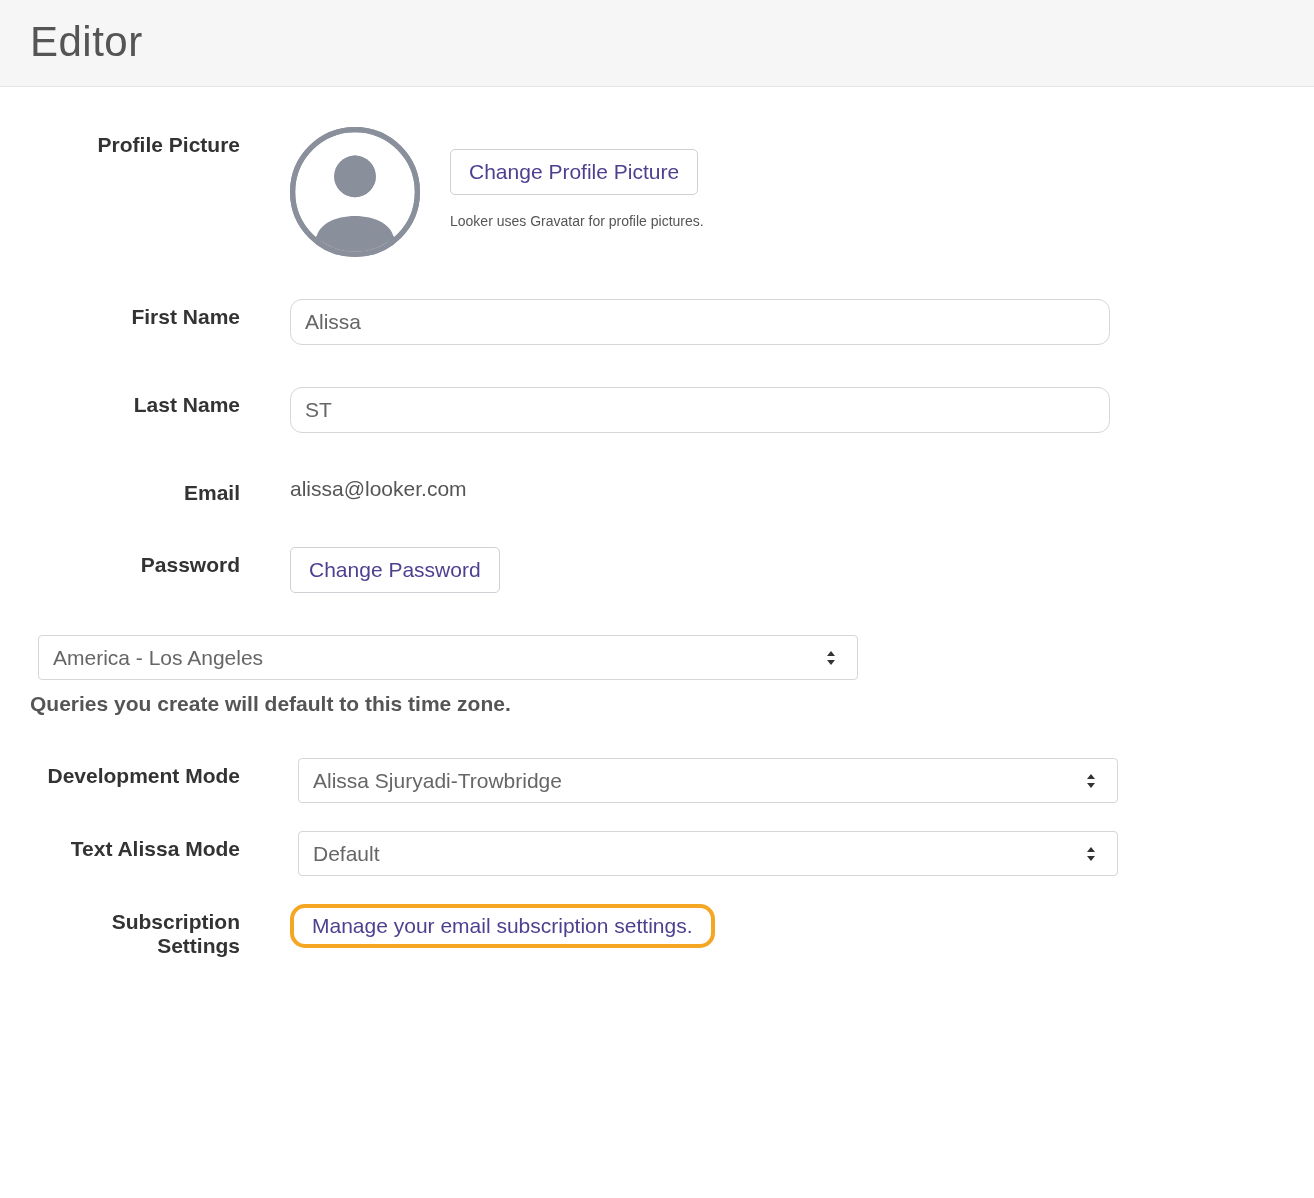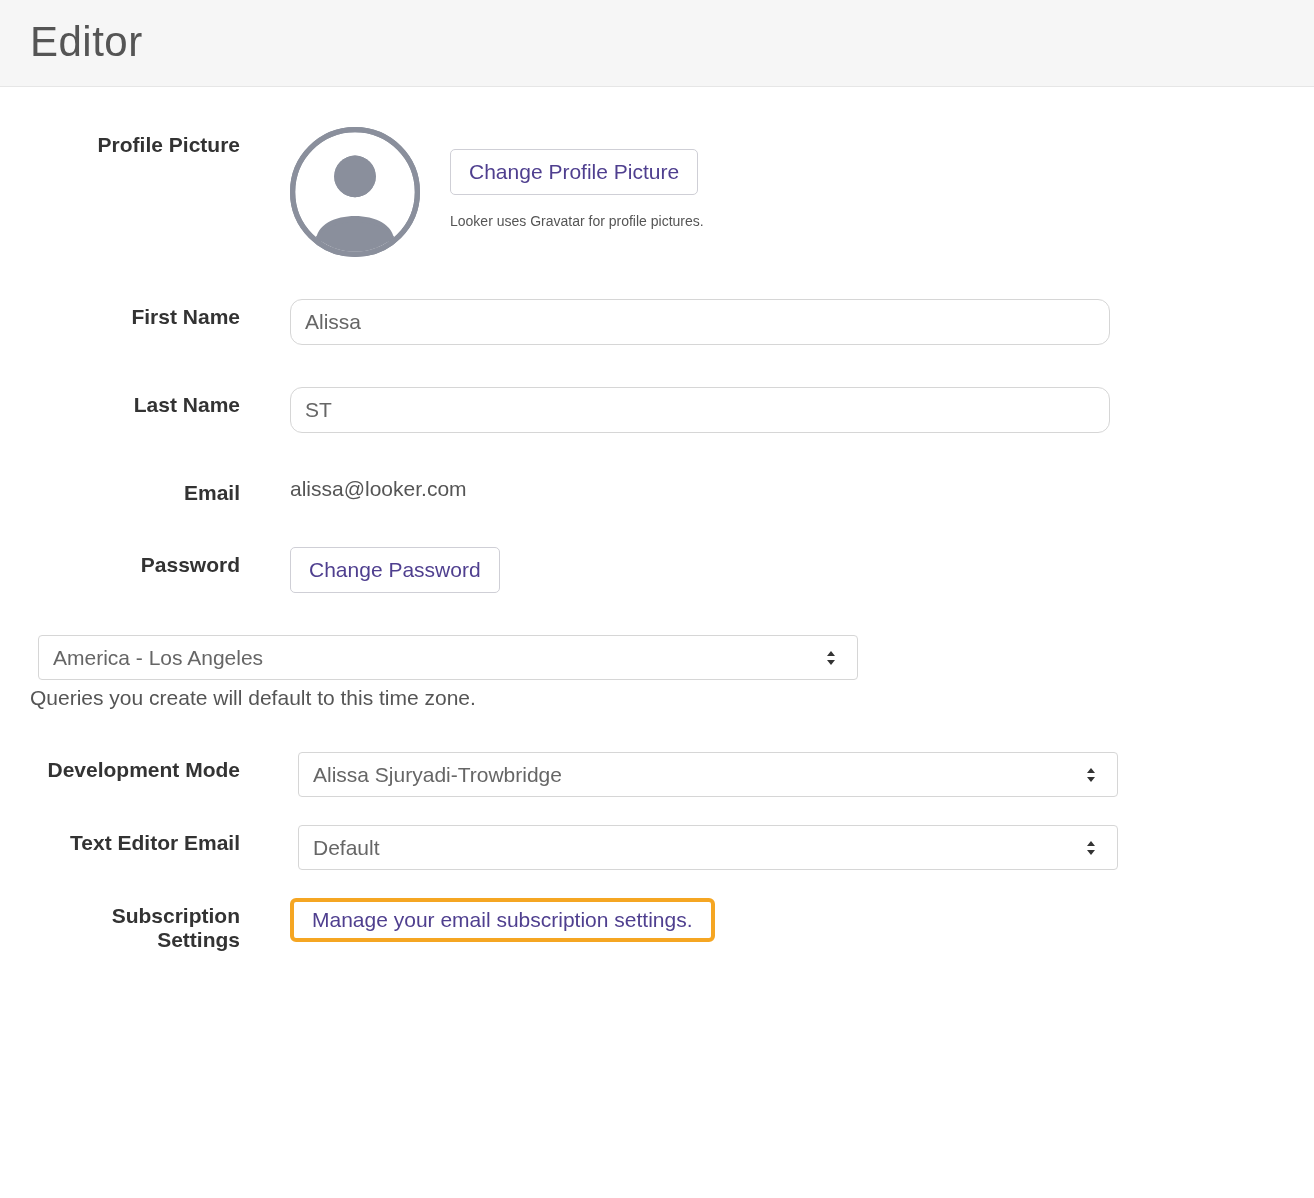--- a/index.html
+++ b/index.html
@@ -112,32 +112,33 @@
     right: 14px;
     top: 50%;
     transform: translateY(-50%);
     pointer-events: none;
     color: #333;
   }
   .select-caret svg { width: 10px; height: 14px; display: block; }
   .link-highlight {
     display: inline-block;
     border: 4px solid #f5a623;
-    border-radius: 6px;
+    border-radius: 15px;
     padding: 6px 18px;
   }
   .link-highlight a {
     color: #4f3f8f;
     font-size: 21px;
     text-decoration: none;
   }
   .sub-help {
     font-size: 21px;
     color: #555;
-    margin-top: 6px;
+    margin-top: 12px;
+    font-weight: bold;
   }
 </style>
 </head>
 <body>
 
 <div class="header">
   <h1>Editor</h1>
 </div>
 
 <div class="form-area">
@@ -234,21 +235,21 @@
           <svg viewBox="0 0 10 14">
               <path d="M5 0 L9 5 H1 Z M5 14 L1 9 H9 Z" fill="#333"></path>
             </svg>
         </span>
       </div>
     </div>
   </div>
 
   <div class="row tight">
     <div class="label-col">
-      <label>Text Editor Email</label>
+      <label>Text Alissa Mode</label>
     </div>
     <div class="field-col">
       <div class="select-wrap">
         <select>
           <option>Default</option>
         </select>
         <span class="select-caret">
           <svg viewBox="0 0 10 14">
               <path d="M5 0 L9 5 H1 Z M5 14 L1 9 H9 Z" fill="#333"></path>
             </svg>

